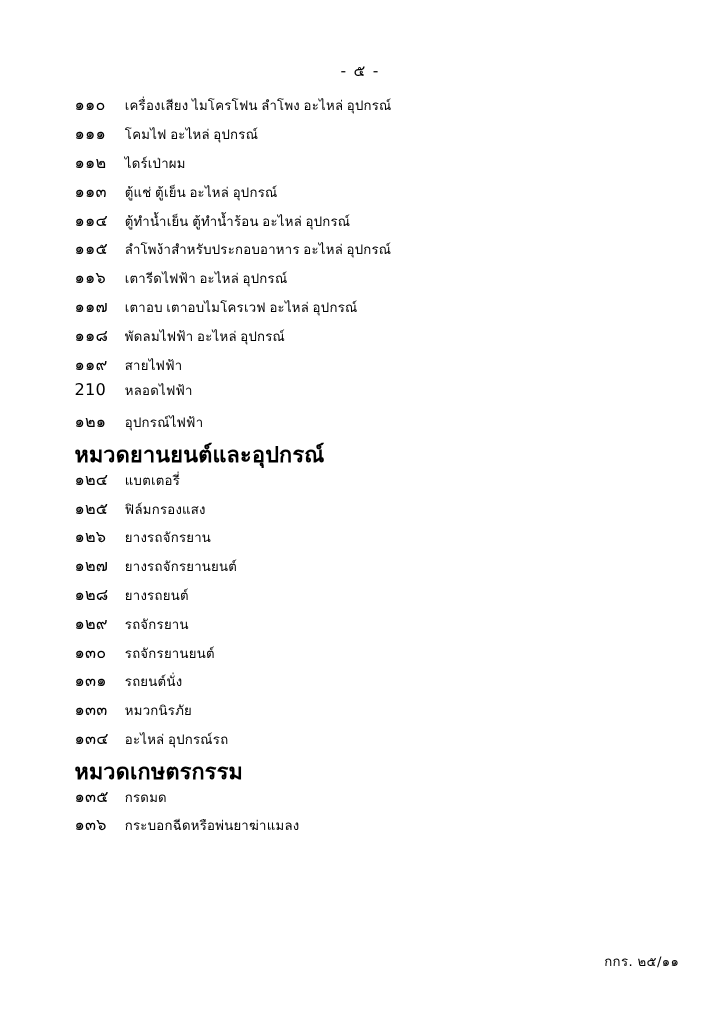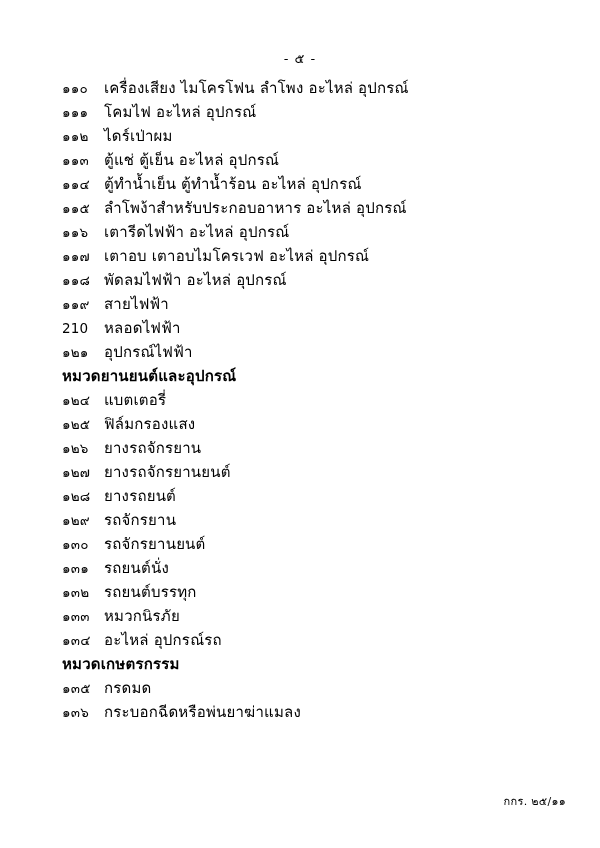--- a/index.html
+++ b/index.html
@@ -45,27 +45,28 @@
   }
   .entry .num {
     width: 42px;
     min-width: 42px;
     margin-left: 62px;
     font-size: 13.5px;
     letter-spacing: 0.2px;
     white-space: nowrap;
   }
   .entry .txt {
-    font-size: 15px;
+    font-size: 11px;
     letter-spacing: 0.2px;
     white-space: nowrap;
+    font-family: Liberation Serif, serif;
   }
   .section-head {
     margin-left: 62px;
-    font-size: 15px;
+    font-size: 18px;
     font-weight: bold;
     margin-bottom: 5px;
     height: 19px;
     letter-spacing: 0.2px;
     white-space: nowrap;
   }
   .footer-note {
     position: absolute;
     right: 34px;
     bottom: 38px;
@@ -159,24 +160,20 @@
     </div>
     <div class="entry">
       <span class="num">๑๓๐</span>
       <span class="txt">รถจักรยานยนต์</span>
     </div>
     <div class="entry">
       <span class="num">๑๓๑</span>
       <span class="txt">รถยนต์นั่ง</span>
     </div>
     <div class="entry">
-      <span class="num">๑๓๒</span>
-      <span class="txt">รถยนต์บรรทุก</span>
-    </div>
-    <div class="entry">
       <span class="num">๑๓๓</span>
       <span class="txt">หมวกนิรภัย</span>
     </div>
     <div class="entry">
       <span class="num">๑๓๔</span>
       <span class="txt">อะไหล่  อุปกรณ์รถ</span>
     </div>
 
     <div class="section-head">หมวดเกษตรกรรม</div>
 

